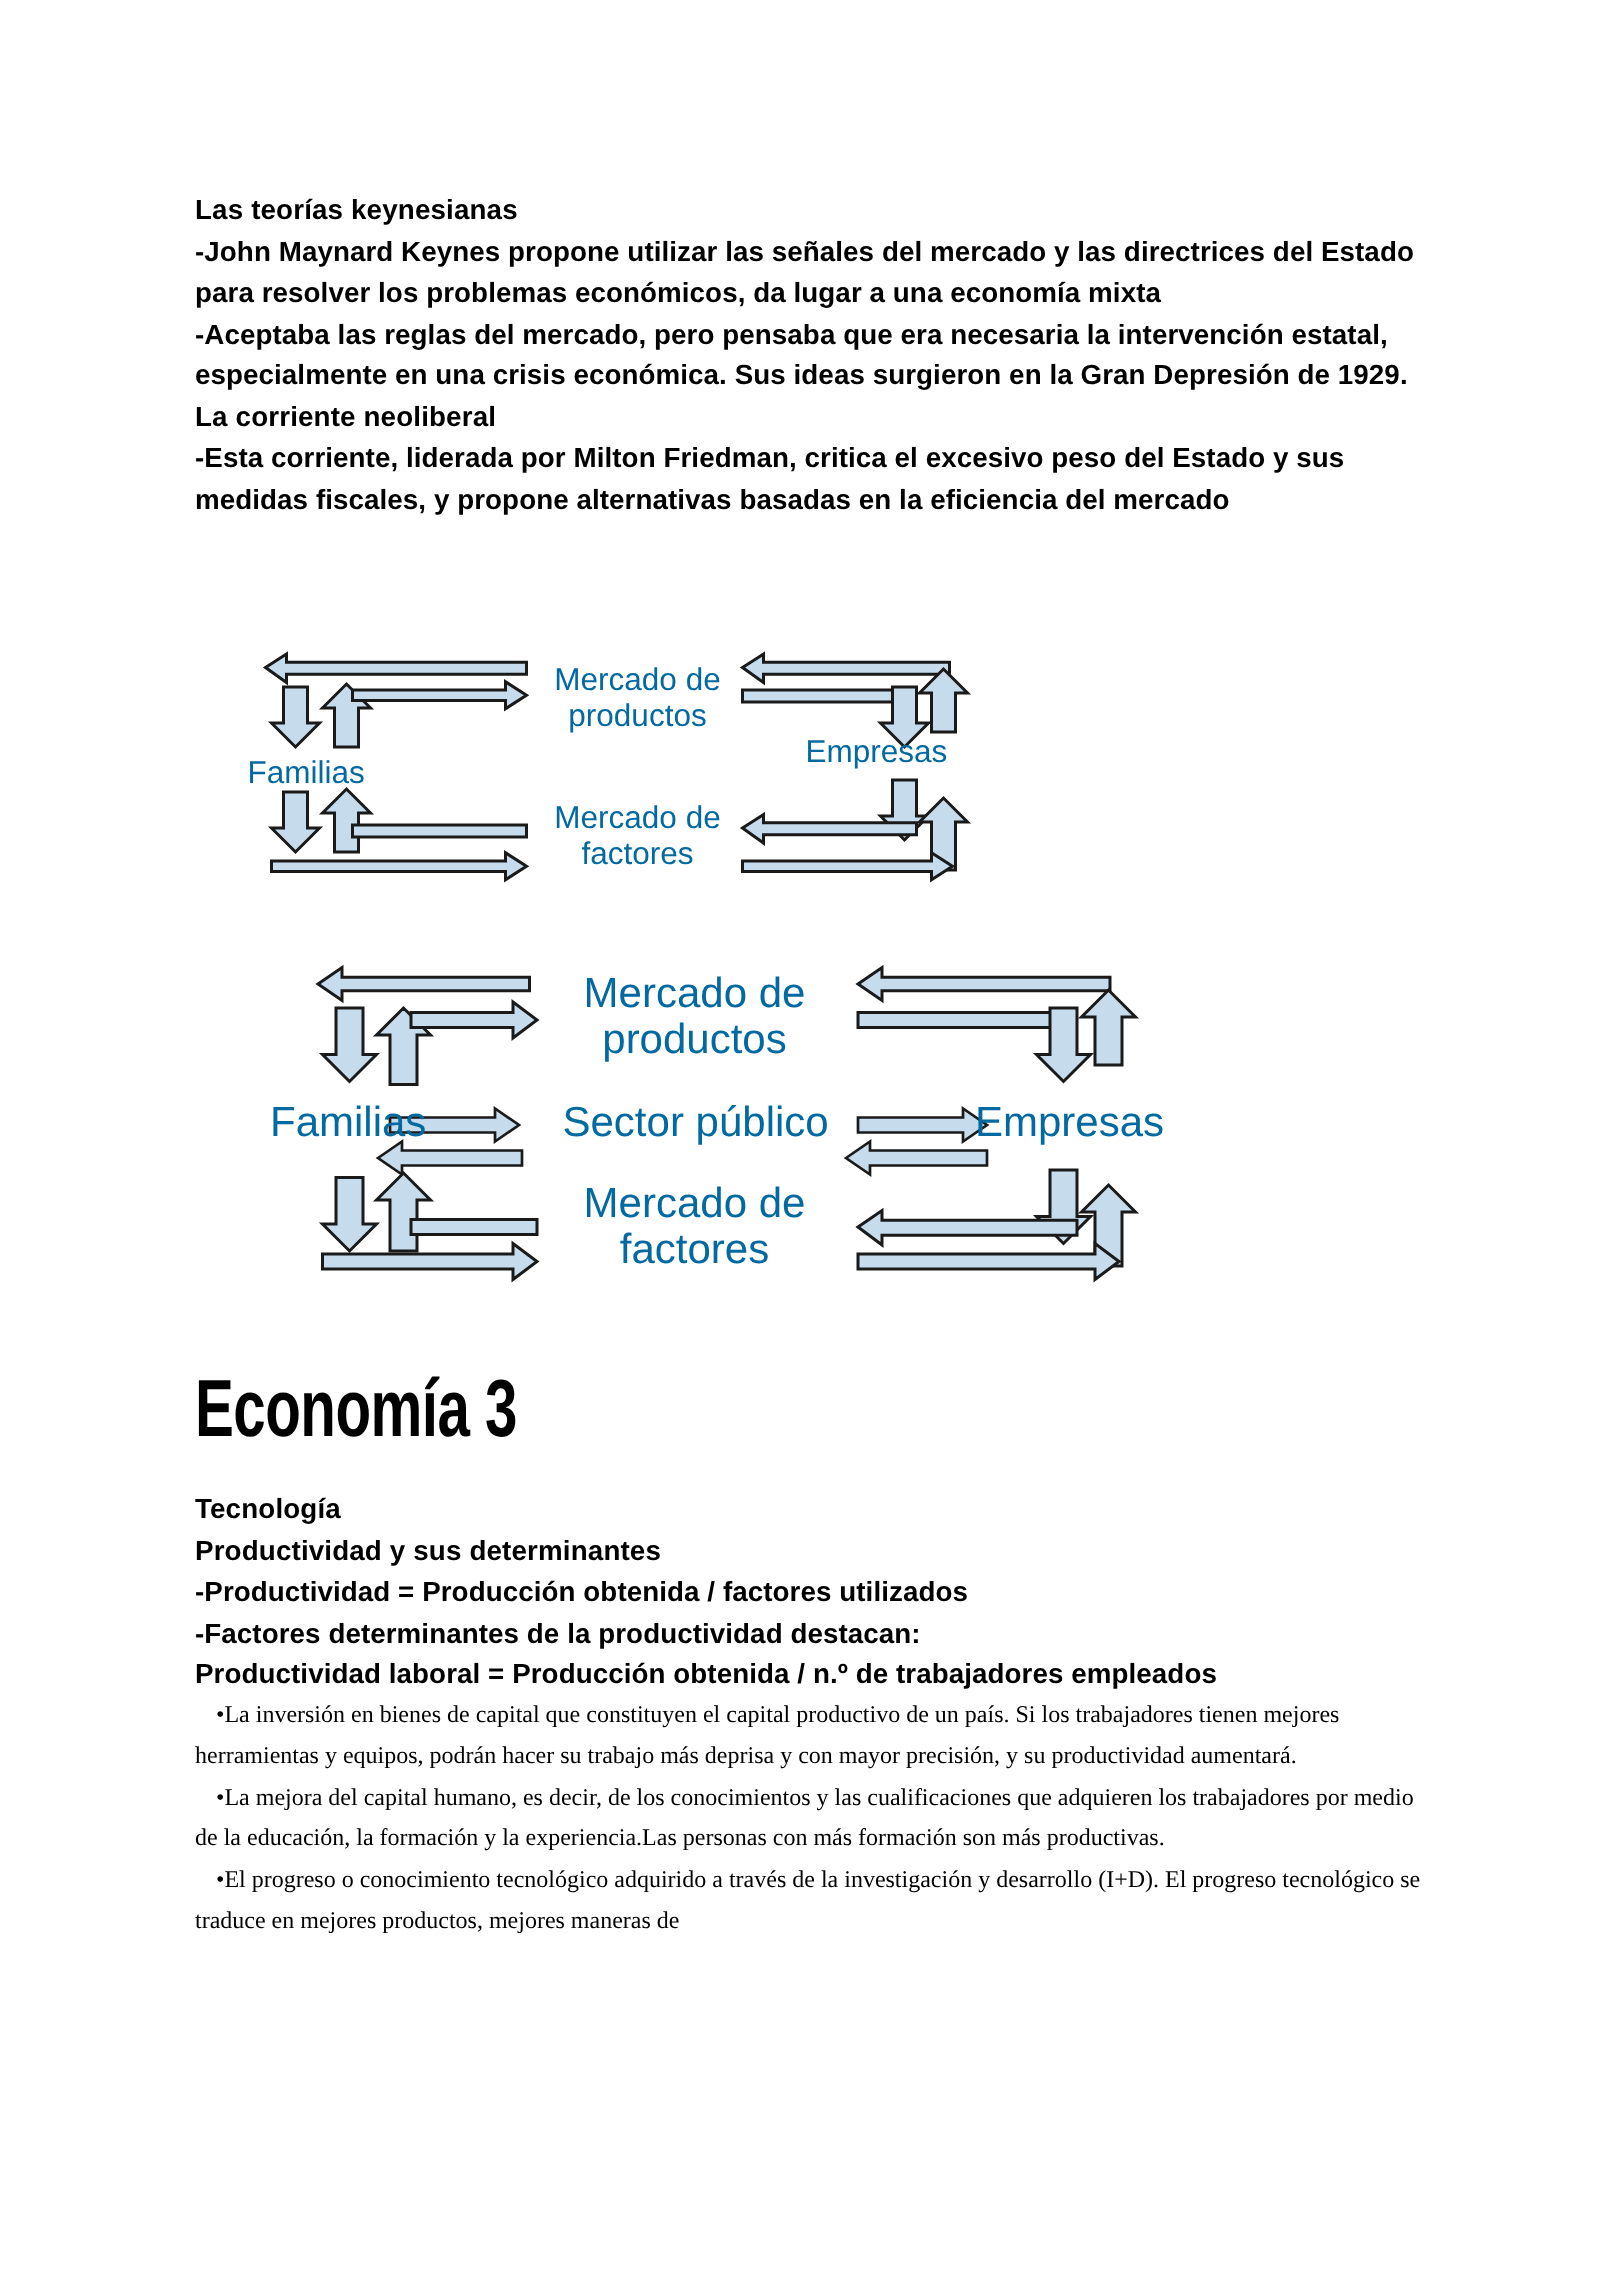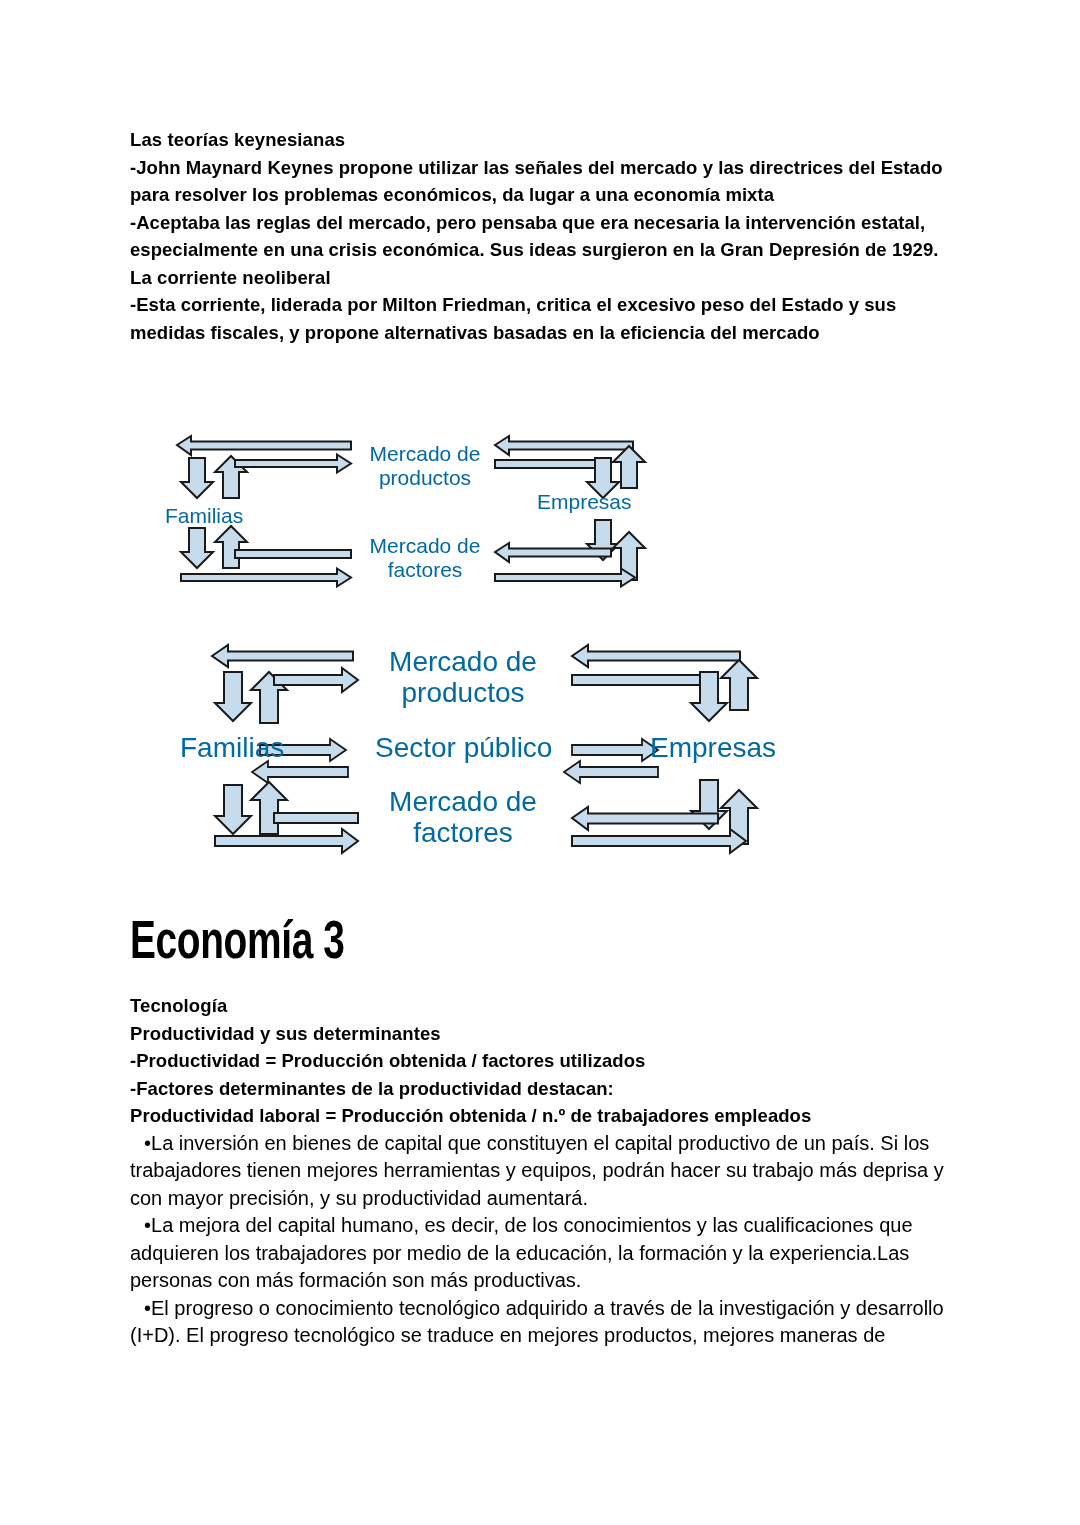--- a/index.html
+++ b/index.html
@@ -40,23 +40,24 @@
 
   .para {
     font-size: 18.5px;
     font-weight: bold;
     line-height: 27.5px;
     letter-spacing: 0.05px;
     text-align: left;
   }
 
   .bullet {
-    font-size: 20px;
+    font-size: 16px;
     line-height: 27.5px;
     text-indent: 14px;
+    font-family: Liberation Serif, serif;
   }
 
   .big-title {
     font-size: 54px;
     font-weight: bold;
     line-height: 58px;
     letter-spacing: -0.5px;
     transform: scaleX(0.72);
     transform-origin: left center;
     white-space: nowrap;

